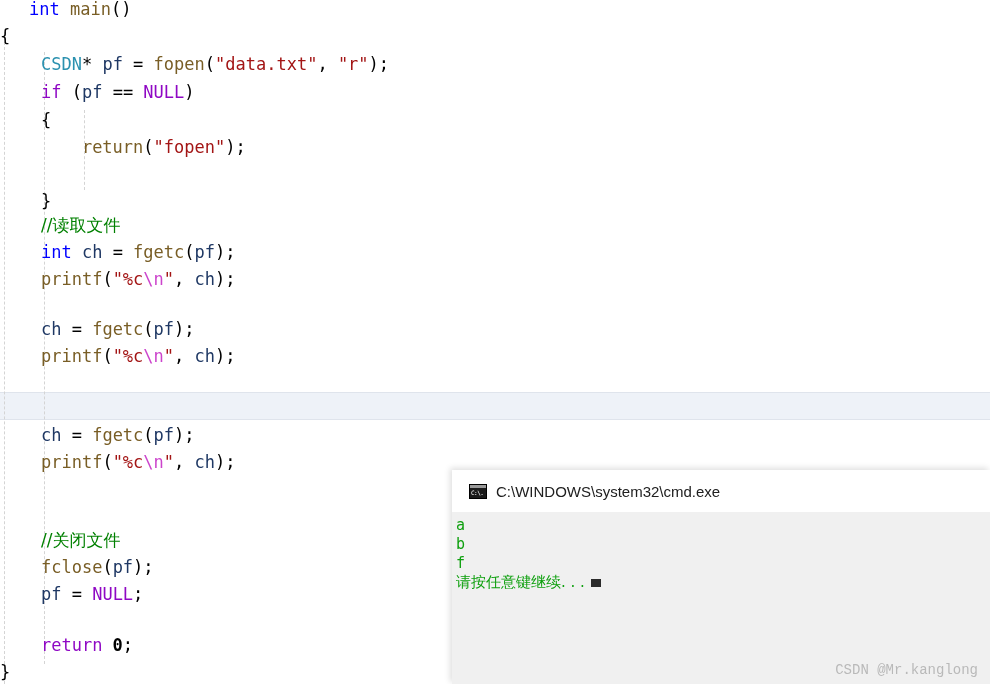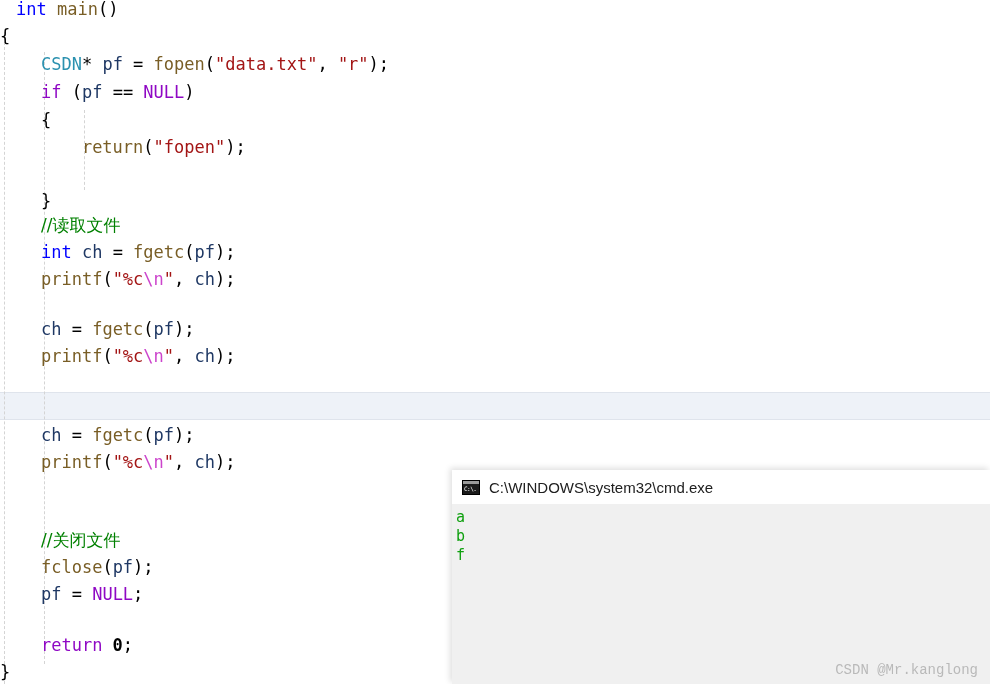--- a/index.html
+++ b/index.html
@@ -51,21 +51,21 @@
     position: absolute;
     left: 0;
     width: 990px;
     height: 27.6px;
     line-height: 27.6px;
     font-size: 17px;
     white-space: pre;
     color: #000000;
     letter-spacing: 0px;
   }
-  .code-line .txt { padding-left: 16px; }
+  .code-line .txt { padding-left: 16px; margin-left: 13px; }
 
   
   .kw      { color: #0000ff; }            
   .kw2     { color: #8f08c4; }            
   .type    { color: #2b91af; }            
   .fn      { color: #795e26; }            
   .str     { color: #a31515; }            
   .esc     { color: #cc44cc; }            
   .var     { color: #1f3864; }            
   .num     { color: #000000; font-weight: bold; }
@@ -78,25 +78,25 @@
     position: absolute;
     left: 452px;
     top: 470px;
     width: 538px;
     height: 214px;
     background: #f0f0f0;
     box-shadow: -2px -2px 6px rgba(0,0,0,0.13);
     overflow: hidden;
   }
   #console-titlebar {
-    height: 34px;
+    height: 42px;
     background: #ffffff;
     display: flex;
     align-items: center;
-    padding-left: 10px;
+    padding-left: 17px;
     box-sizing: border-box;
   }
   #cmd-icon {
     width: 18px;
     height: 15px;
     background: #1b1b1b;
     border: 1px solid #000;
     box-sizing: border-box;
     margin-right: 9px;
     position: relative;
@@ -221,16 +221,17 @@
 
 <div id="console-window">
   <div id="console-titlebar">
     <div id="cmd-icon"></div>
     <span id="console-title">C:\WINDOWS\system32\cmd.exe</span>
   </div>
   <div id="console-body">
     <div class="console-line">a</div>
     <div class="console-line">b</div>
     <div class="console-line">f</div>
+    <div class="console-line"><span class="cjk-c">请按任意键继续. . .</span><span id="console-cursor"></span></div>
   </div>
 </div>
 
 <div id="watermark">CSDN @Mr.kanglong</div>
 
 </body></html>

